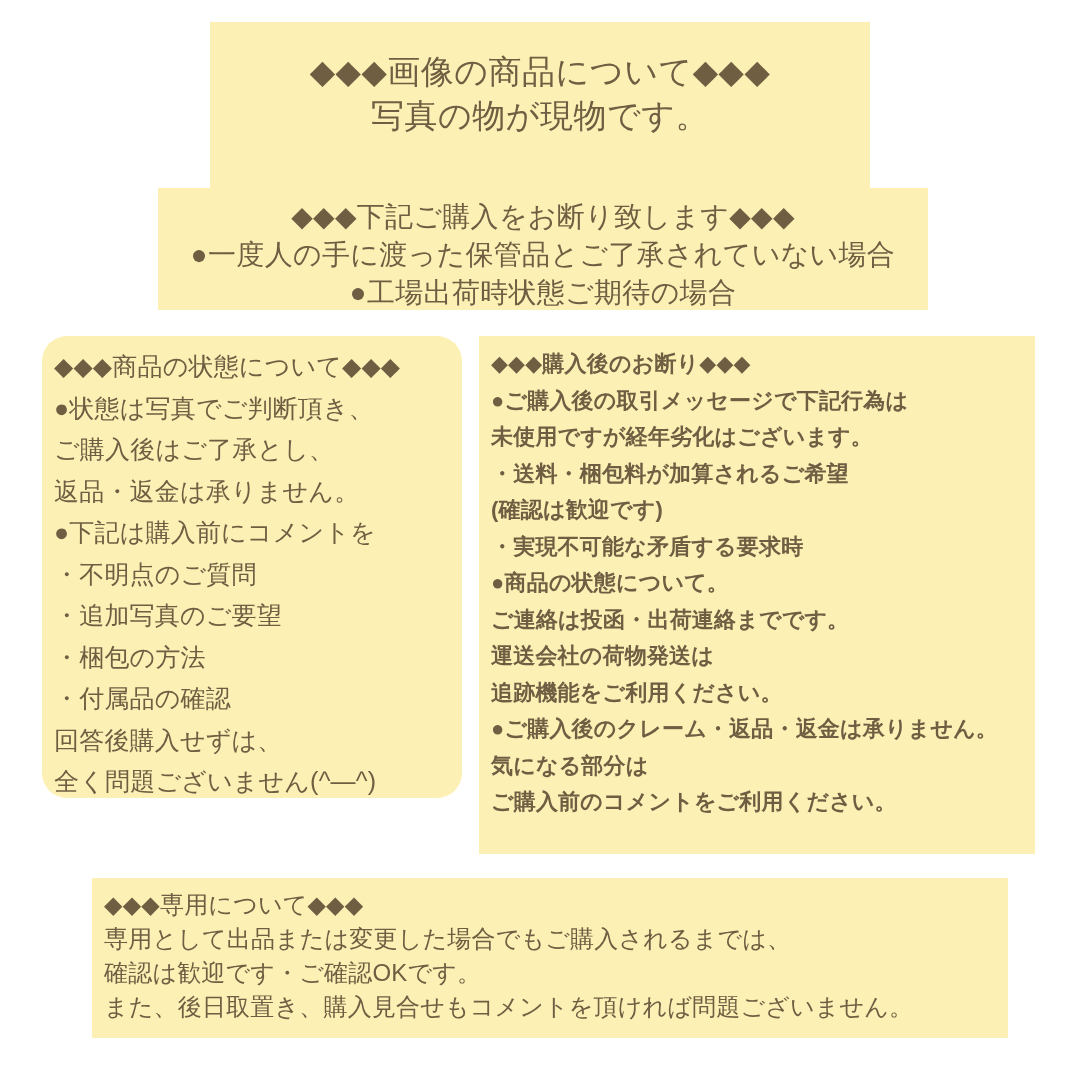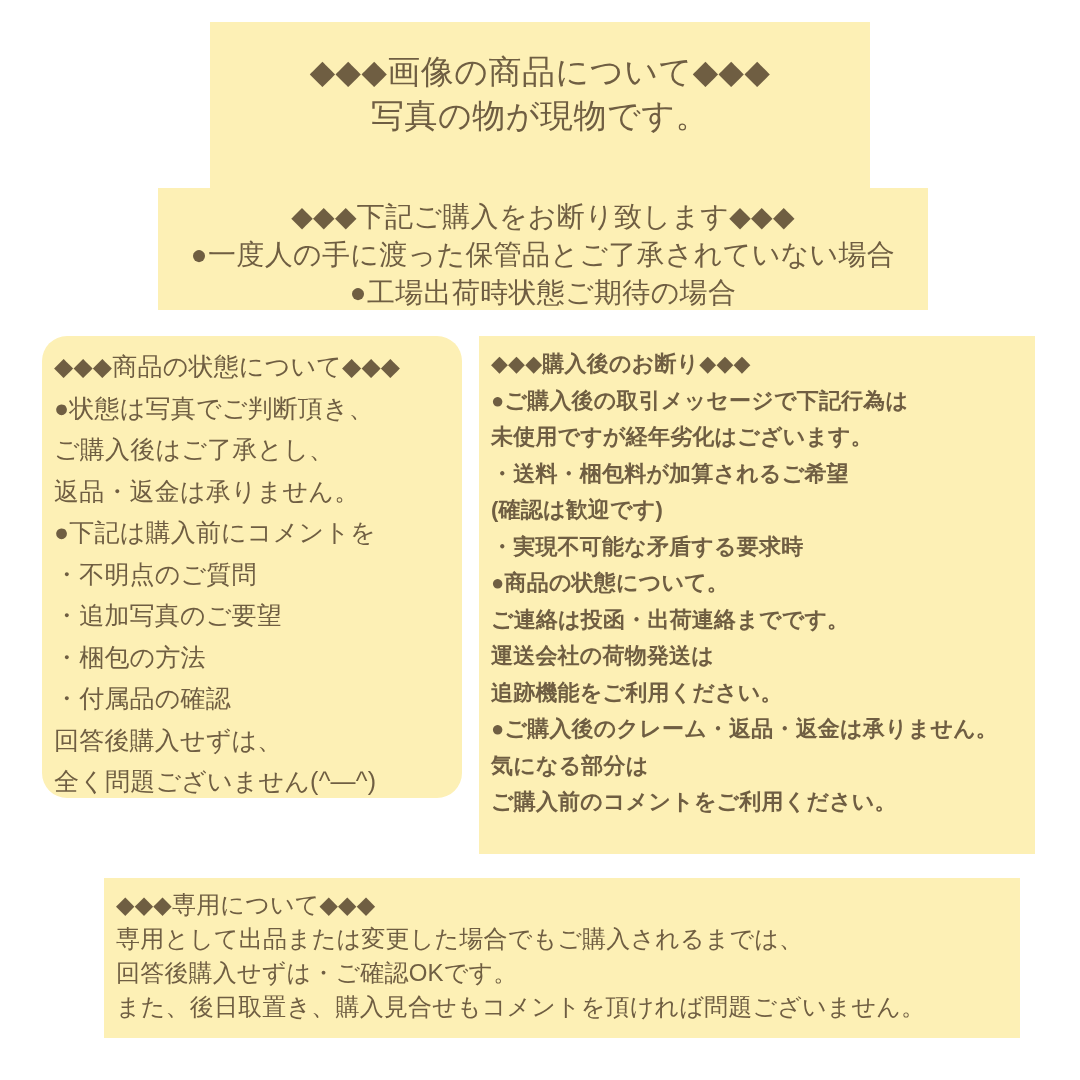--- a/index.html
+++ b/index.html
@@ -86,21 +86,21 @@
     font-weight: bold;
   }
   #block-after .line {
     font-size: 22px;
     line-height: 36.5px;
     letter-spacing: 0.2px;
   }
 
   
   #block-reserved {
-    left: 104px;
+    left: 92px;
     top: 878px;
     width: 916px;
     height: 160px;
     padding: 10px 12px 8px 12px;
   }
   #block-reserved .line {
     font-size: 24px;
     line-height: 34px;
     letter-spacing: 0.2px;
   }
@@ -147,17 +147,17 @@
     <div class="line">運送会社の荷物発送は</div>
     <div class="line">追跡機能をご利用ください。</div>
     <div class="line">●ご購入後のクレーム・返品・返金は承りません。</div>
     <div class="line">気になる部分は</div>
     <div class="line">ご購入前のコメントをご利用ください。</div>
   </div>
 
   <div class="block" id="block-reserved">
     <div class="line">◆◆◆専用について◆◆◆</div>
     <div class="line">専用として出品または変更した場合でもご購入されるまでは、</div>
-    <div class="line">回答後購入せずは・ご確認OKです。</div>
+    <div class="line">確認は歓迎です・ご確認OKです。</div>
     <div class="line">また、後日取置き、購入見合せもコメントを頂ければ問題ございません。</div>
   </div>
 
 </div>
 
 </body></html>

